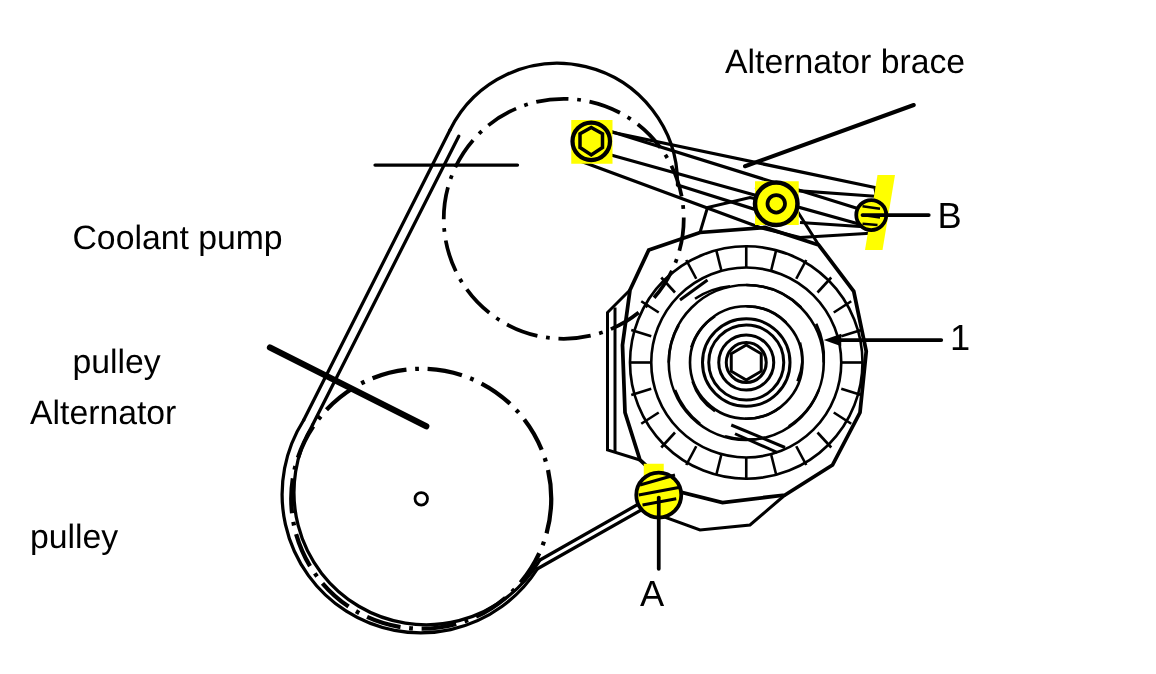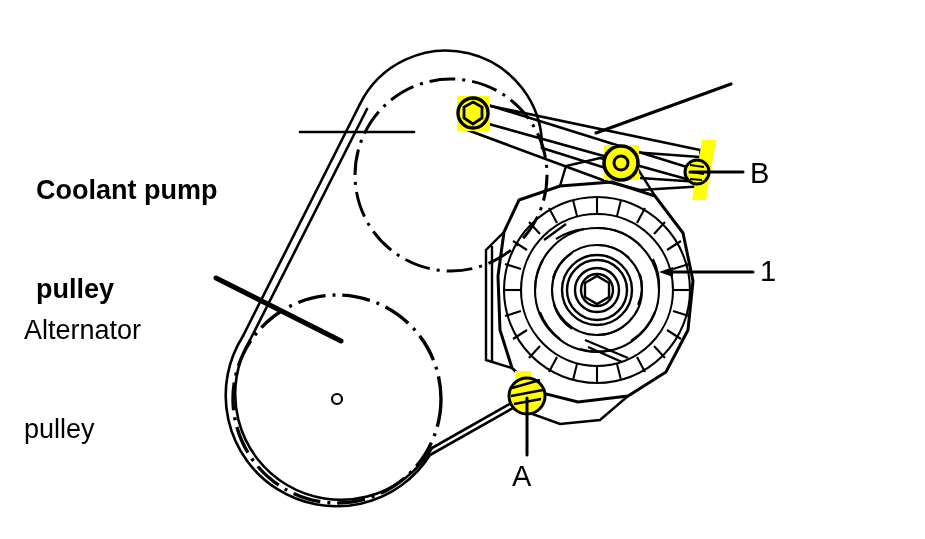--- a/index.html
+++ b/index.html
@@ -27,21 +27,21 @@
     position: absolute;
     color: #000000;
     font-family: "Liberation Sans", sans-serif;
     font-size: 27px;
     font-weight: 400;
     line-height: 33px;
     white-space: pre;
     letter-spacing: 0px;
   }
   .lbl-single { white-space: nowrap; }
-  #label-coolant-pump { left: 36px; top: 108px; font-weight: bold; }
+  #label-coolant-pump { left: 58px; top: 108px; }
   #label-crankshaft   { left: 24px; top: 248px; }
   #label-alternator-brace { left: 580px; top: 33px; }
   #label-b { left: 750px; top: 157px; font-size: 29px; }
   #label-one { left: 760px; top: 255px; font-size: 29px; }
   #label-a { left: 512px; top: 460px; font-size: 29px; }
 </style>
 </head>
 <body>
 
 <div id="page">
@@ -200,20 +200,21 @@
   <div class="lbl" id="label-coolant-pump">
     <div>Coolant pump</div>
     <div>pulley</div>
   </div>
 
   <div class="lbl" id="label-crankshaft">
     <div>Alternator</div>
     <div>pulley</div>
   </div>
 
+  <div class="lbl lbl-single" id="label-alternator-brace">Alternator brace</div>
 
   <div class="lbl lbl-single" id="label-b">B</div>
 
   <div class="lbl lbl-single" id="label-one">1</div>
 
   <div class="lbl lbl-single" id="label-a">A</div>
 
 </div>
 
 </body></html>

